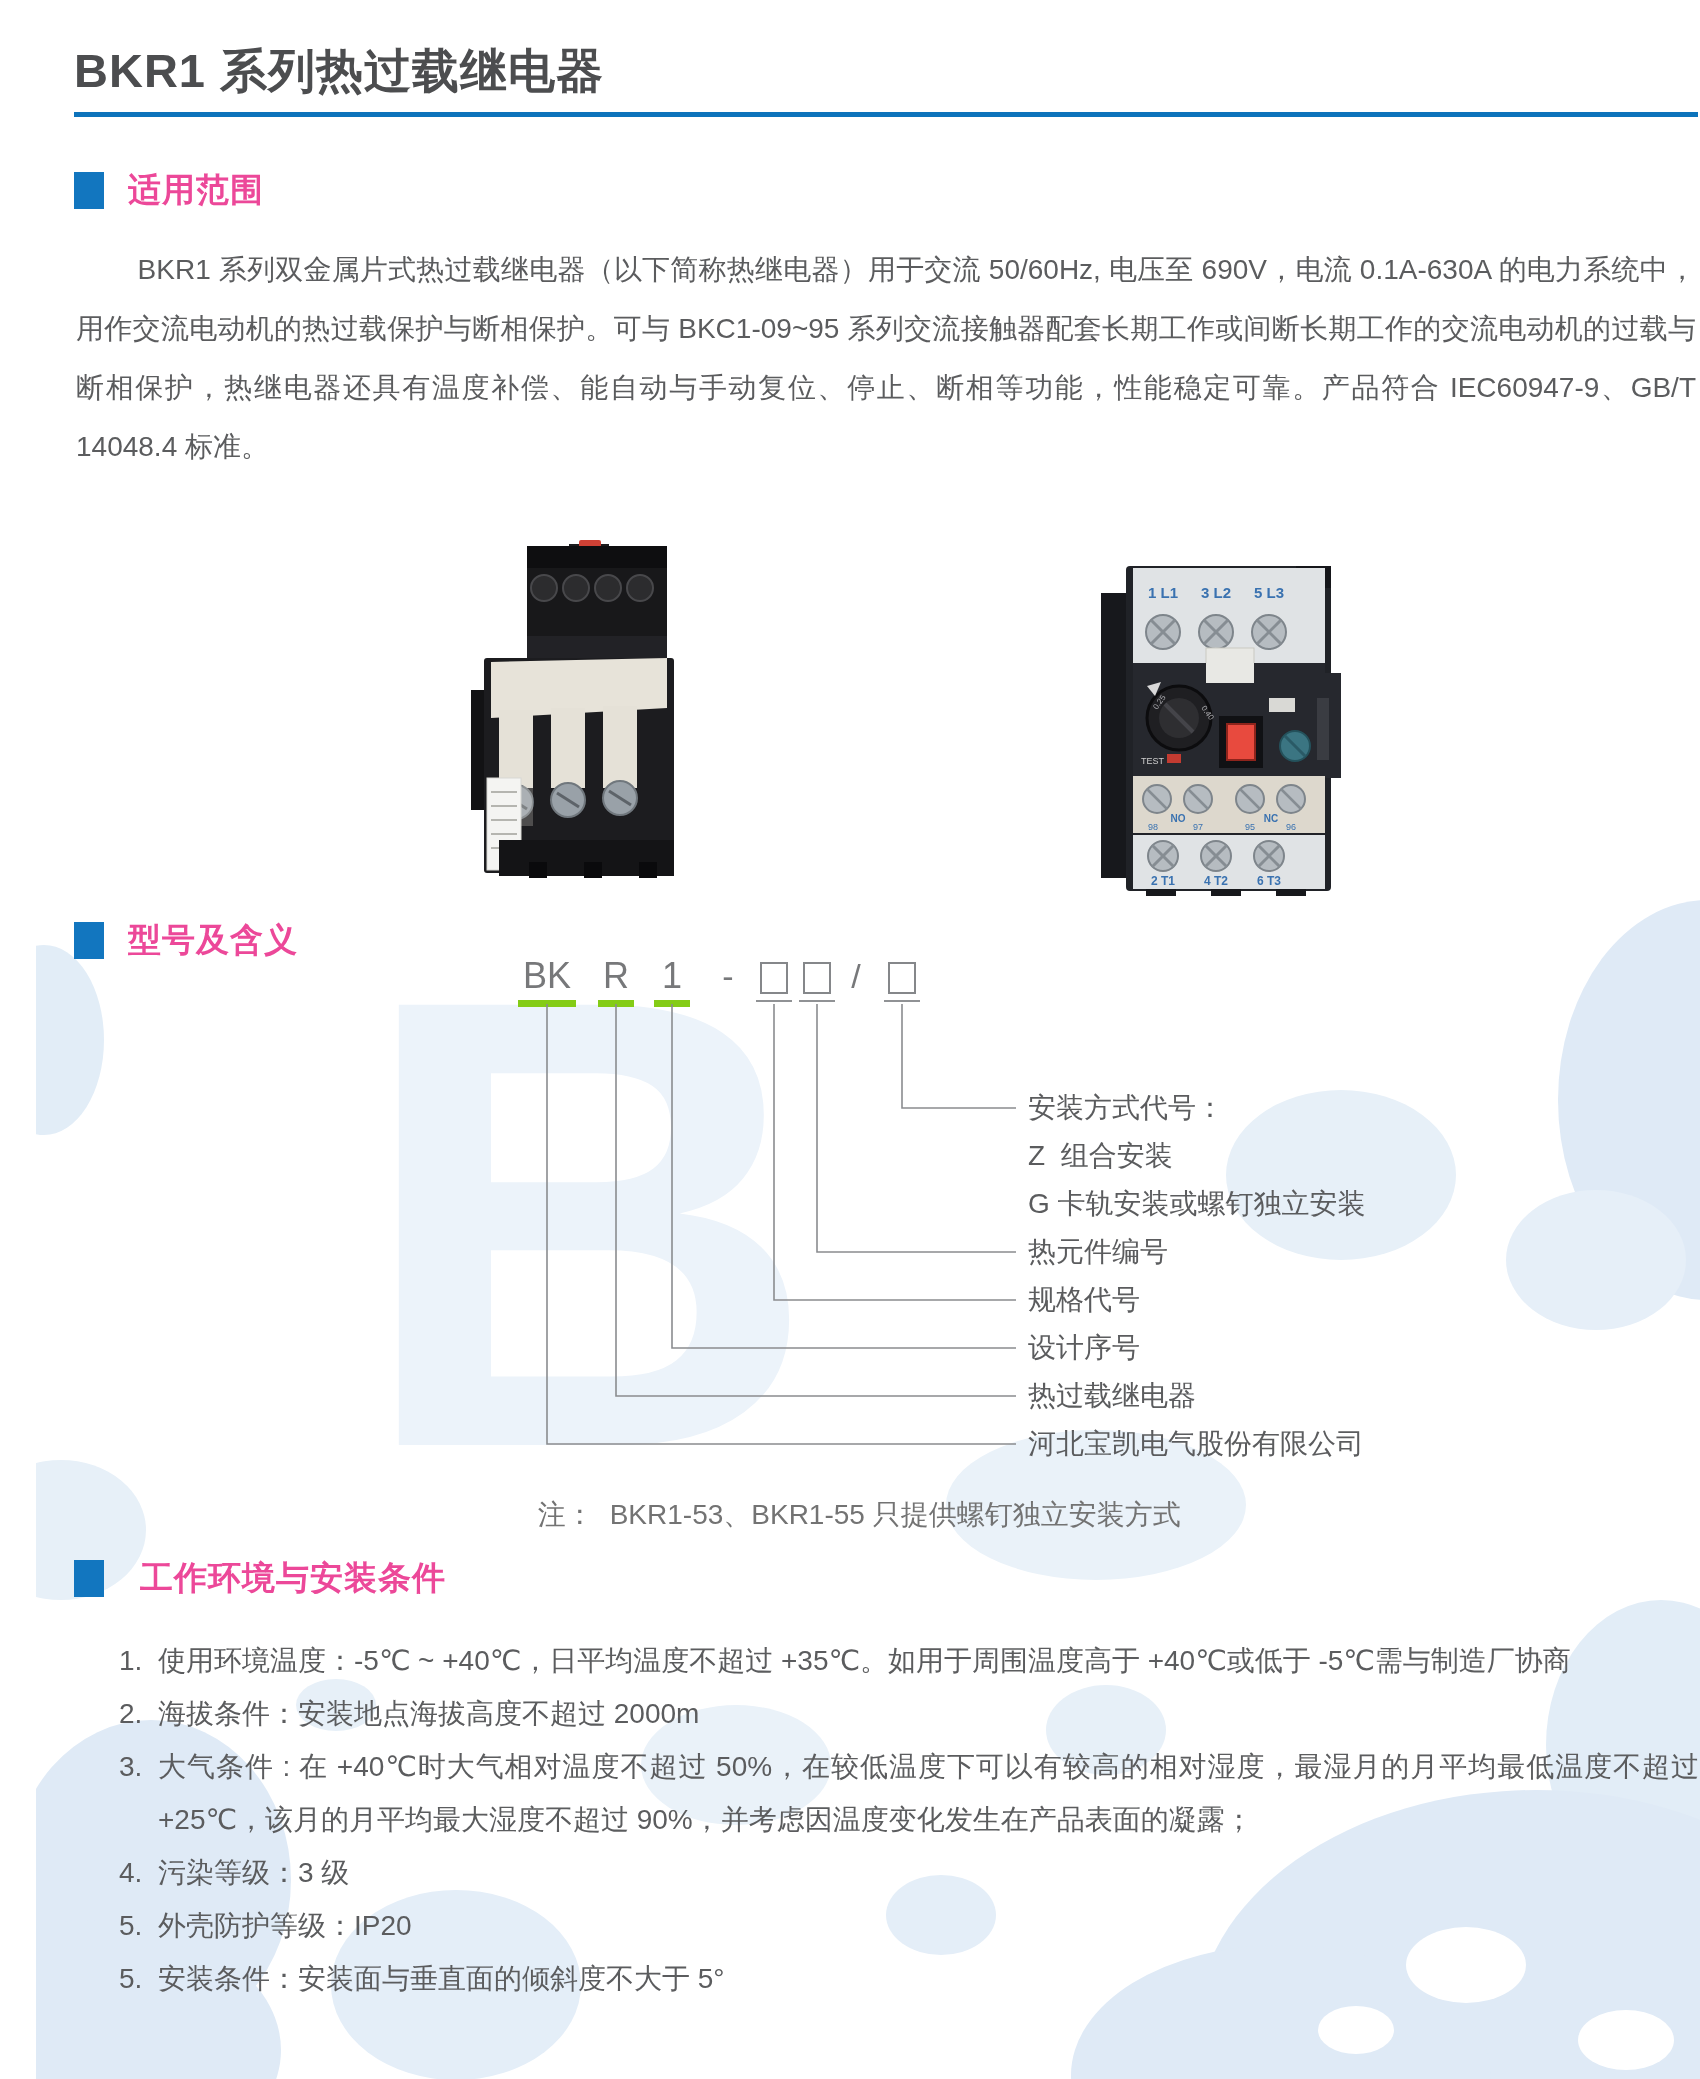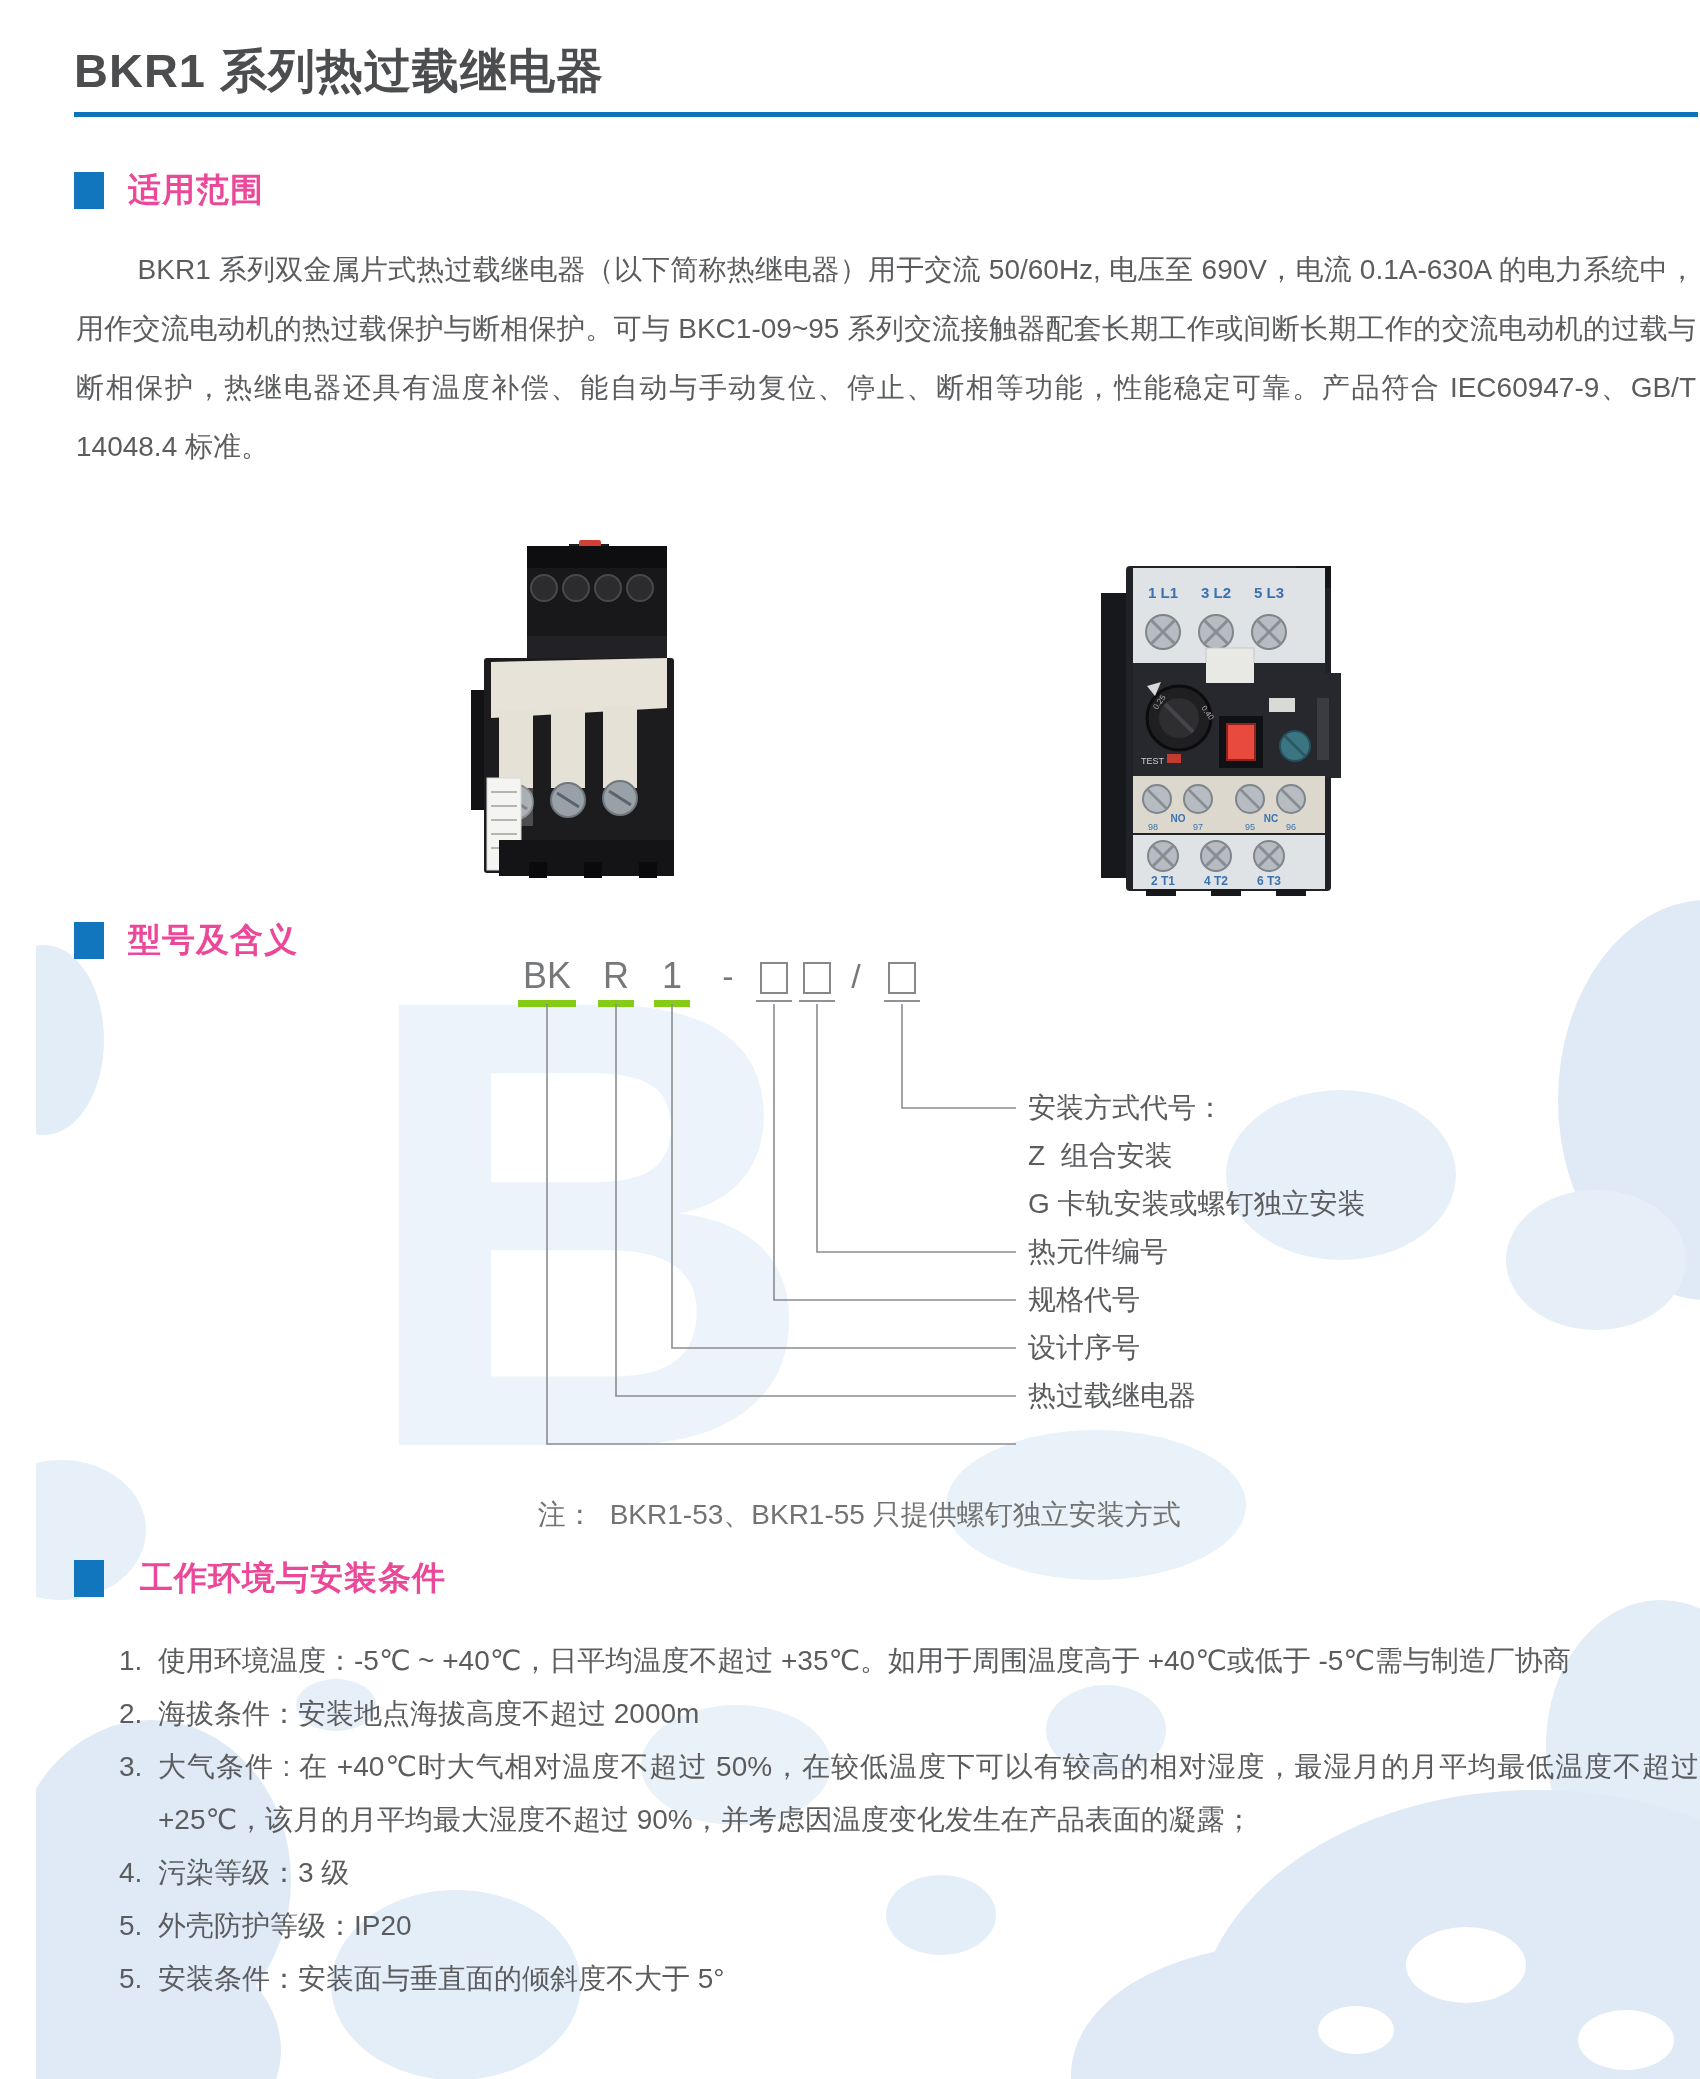--- a/index.html
+++ b/index.html
@@ -257,20 +257,21 @@
       </g>
     </svg>
 
     <div class="diag-label" style="top:136px;">安装方式代号：</div>
     <div class="diag-label" style="top:184px;">Z  组合安装</div>
     <div class="diag-label" style="top:232px;">G 卡轨安装或螺钉独立安装</div>
     <div class="diag-label" style="top:280px;">热元件编号</div>
     <div class="diag-label" style="top:328px;">规格代号</div>
     <div class="diag-label" style="top:376px;">设计序号</div>
     <div class="diag-label" style="top:424px;">热过载继电器</div>
+    <div class="diag-label" style="top:472px;">河北宝凯电气股份有限公司</div>
 
     <div class="model-note">
       <span class="pfx">注：</span><span>BKR1-53、BKR1-55 只提供螺钉独立安装方式</span>
     </div>
   </div>
 
   <div class="sec-head" style="left:38px;top:1556px;gap:12px;">
     <span class="sq"></span>
     <span class="txt">工作环境与安装条件</span>
   </div>

